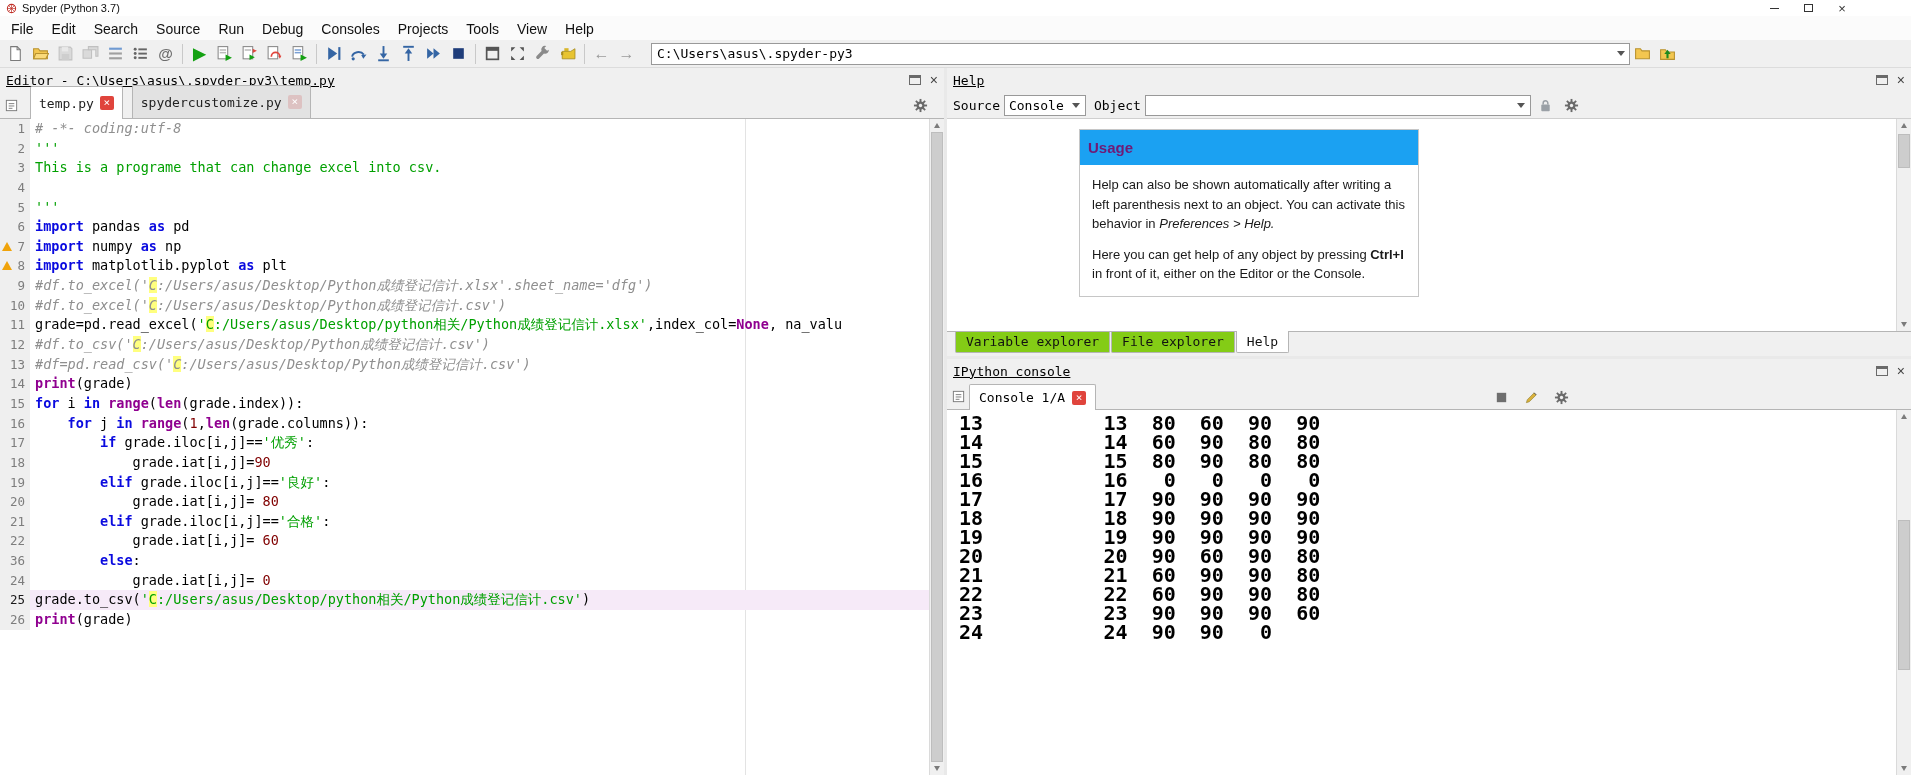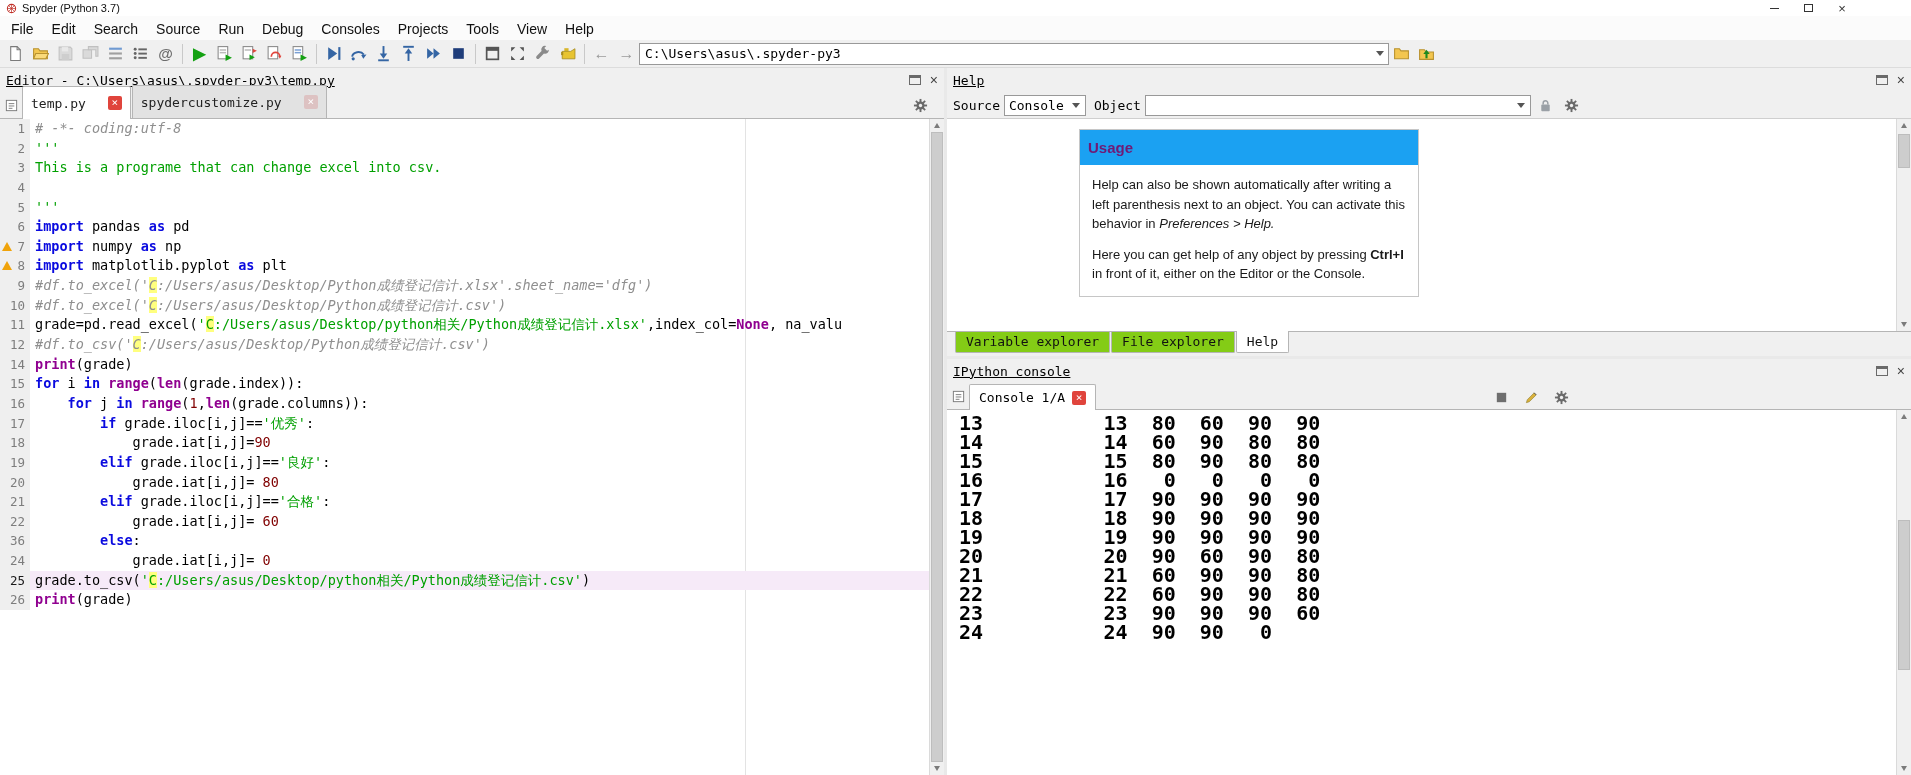--- a/index.html
+++ b/index.html
@@ -21,37 +21,37 @@
 .toolbar{height:28px;background:#f0f0f0;display:flex;align-items:center;padding:0 3px;flex:none;border-bottom:1px solid #dcdcdc;}
 .tbi{width:25px;height:24px;display:flex;align-items:center;justify-content:center;flex:none;}
 .tbi svg{width:17px;height:17px;display:block;}
 .tbi.small{width:22px;}
 .tbi.small svg{width:15px;height:15px;}
 .glyph{font-size:15px;font-weight:bold;line-height:1;}
 .run-glyph{color:var(--run_green);font-size:16px;}
 .nav-glyph{color:#9a9a9a;font-size:16px;}
 .disabled{opacity:.55;}
 .tb-sep{width:1px;height:20px;background:#c9c9c9;margin:0 4px;flex:none;}
-.path-combo{width:750px;height:22px;margin-left:0;background:#fff;border:1px solid #999;display:flex;align-items:center;flex:none;}
+.path-combo{width:979px;height:22px;margin-left:12px;background:#fff;border:1px solid #999;display:flex;align-items:center;flex:none;}
 .path-text{font-family:"DejaVu Sans Mono",monospace;font-size:13px;padding-left:5px;color:#000;}
 .combo-btn{margin-left:auto;width:17px;height:100%;display:flex;align-items:center;justify-content:center;}
 .caret{width:0;height:0;border:4px solid transparent;border-top:5px solid #555;margin-top:4px;display:block;}
 
 .main{flex:1;display:flex;min-height:0;background:#e9e9e9;}
 .editor-pane{width:944px;flex:none;display:flex;flex-direction:column;margin-right:3px;min-height:0;background:#f0f0f0;}
 .pane-header{height:24px;background:#f0f0f0;display:flex;align-items:center;padding:0 6px;flex:none;}
 .hdr-title{font-family:"DejaVu Sans Mono",monospace;font-size:13px;color:#000;white-space:nowrap;text-decoration:underline;}
 .hdr-icons{margin-left:auto;display:flex;align-items:center;gap:9px;}
 .undock{width:12px;height:10px;border:1px solid #6a6a6a;border-top:3px solid #6a6a6a;display:block;}
 .hdr-close{font-size:14px;color:#444;line-height:1;}
 
 .tabbar{height:27px;background:#f0f0f0;display:flex;align-items:flex-end;border-bottom:1px solid #b5b5b5;flex:none;position:relative;}
 .tabbar .tbi{align-self:center;}
 .etabs{display:flex;align-items:flex-end;height:100%;}
-.etab{display:flex;align-items:center;gap:22px;height:23px;padding:16px 8px;margin-right:1px;background:#e2e2e2;border:1px solid #b5b5b5;border-bottom:none;border-radius:2px 2px 0 0;font-family:"DejaVu Sans Mono",monospace;font-size:13px;color:#222;}
+.etab{display:flex;align-items:center;gap:6px;height:23px;padding:16px 8px;margin-right:1px;background:#e2e2e2;border:1px solid #b5b5b5;border-bottom:none;border-radius:2px 2px 0 0;font-family:"DejaVu Sans Mono",monospace;font-size:13px;color:#222;margin-left:8px;}
 .etab.active{background:#fff;height:26px;margin-bottom:-1px;}
 .tab-close{width:14px;height:14px;border-radius:2px;background:#ddc2c2;color:#fff;font-size:11px;line-height:14px;text-align:center;flex:none;}
 .tab-close.red{background:var(--close_red);}
 .gear-right{margin-left:auto;margin-right:13px;}
 
 .code-wrap{flex:1;display:flex;min-height:0;background:#fff;}
 .code-scroll{flex:1;position:relative;overflow:hidden;}
 .edge-line{position:absolute;left:745px;top:0;bottom:0;width:1px;background:#e3e3e3;}
 .code-line{display:flex;height:19.65px;line-height:19.65px;font-family:"DejaVu Sans Mono",monospace;font-size:13.5px;position:relative;}
 .gutter{width:30px;flex:none;background:#efefef;color:#7d7d7d;text-align:right;padding-right:5px;font-size:12.5px;position:relative;}
@@ -391,20 +391,24 @@
               <span class="gutter">10</span>
               <span class="code-text"><span class="tk-c">#df.to_excel('</span><span class="tk-c hl">C</span><span class="tk-c">:/Users/asus/Desktop/Python成绩登记信计.csv')</span></span>
             </div>
             <div class="code-line">
               <span class="gutter">11</span>
               <span class="code-text"><span class="tk-t">grade=pd.read_excel(</span><span class="tk-s">'</span><span class="tk-s hl">C</span><span class="tk-s">:/Users/asus/Desktop/python相关/Python成绩登记信计.xl​sx'</span><span class="tk-t">,index_col=</span><span class="tk-b">None</span><span class="tk-t">, na_valu</span></span>
             </div>
             <div class="code-line">
               <span class="gutter">12</span>
               <span class="code-text"><span class="tk-c">#df.to_csv('</span><span class="tk-c hl">C</span><span class="tk-c">:/Users/asus/Desktop/Python成绩登记信计.csv')</span></span>
+            </div>
+            <div class="code-line">
+              <span class="gutter">13</span>
+              <span class="code-text"><span class="tk-c">#df=pd.read_csv('</span><span class="tk-c hl">C</span><span class="tk-c">:/Users/asus/Desktop/Python成绩登记信计.csv')</span></span>
             </div>
             <div class="code-line">
               <span class="gutter">14</span>
               <span class="code-text"><span class="tk-b">print</span><span class="tk-t">(grade)</span></span>
             </div>
             <div class="code-line">
               <span class="gutter">15</span>
               <span class="code-text"><span class="tk-k">for</span><span class="tk-t"> i </span><span class="tk-k">in</span><span class="tk-t"> </span><span class="tk-b">range</span><span class="tk-t">(</span><span class="tk-b">len</span><span class="tk-t">(grade.index)):</span></span>
             </div>
             <div class="code-line">

